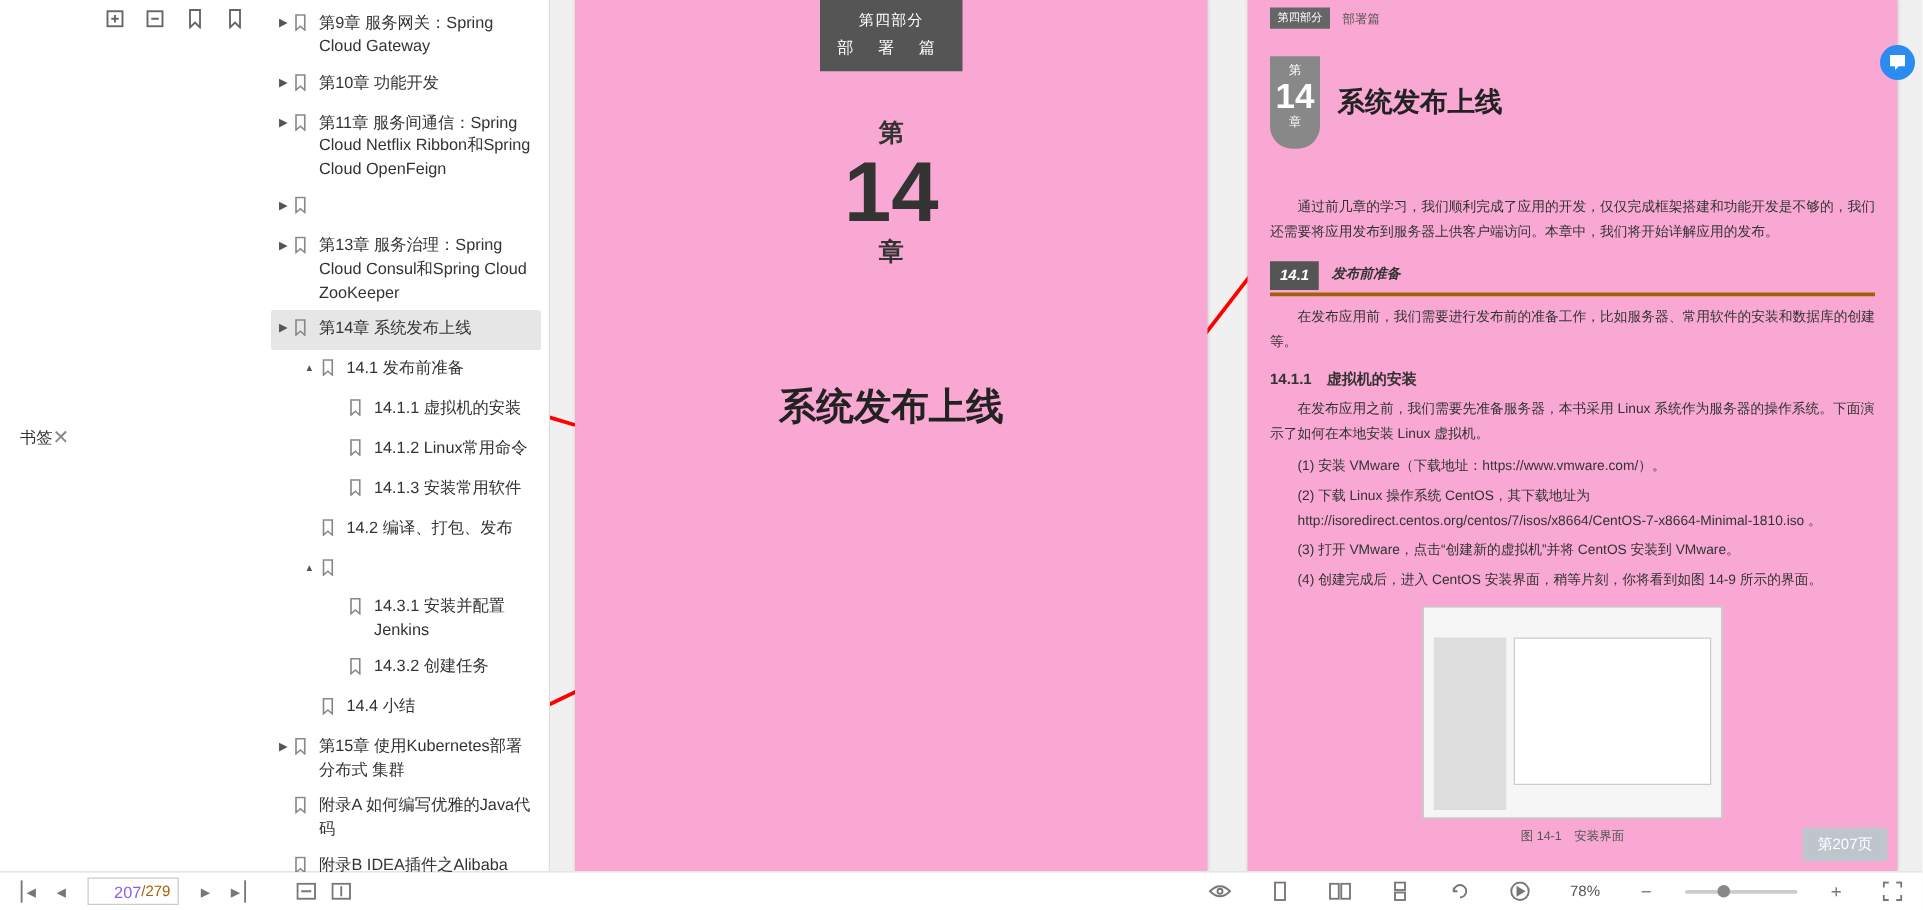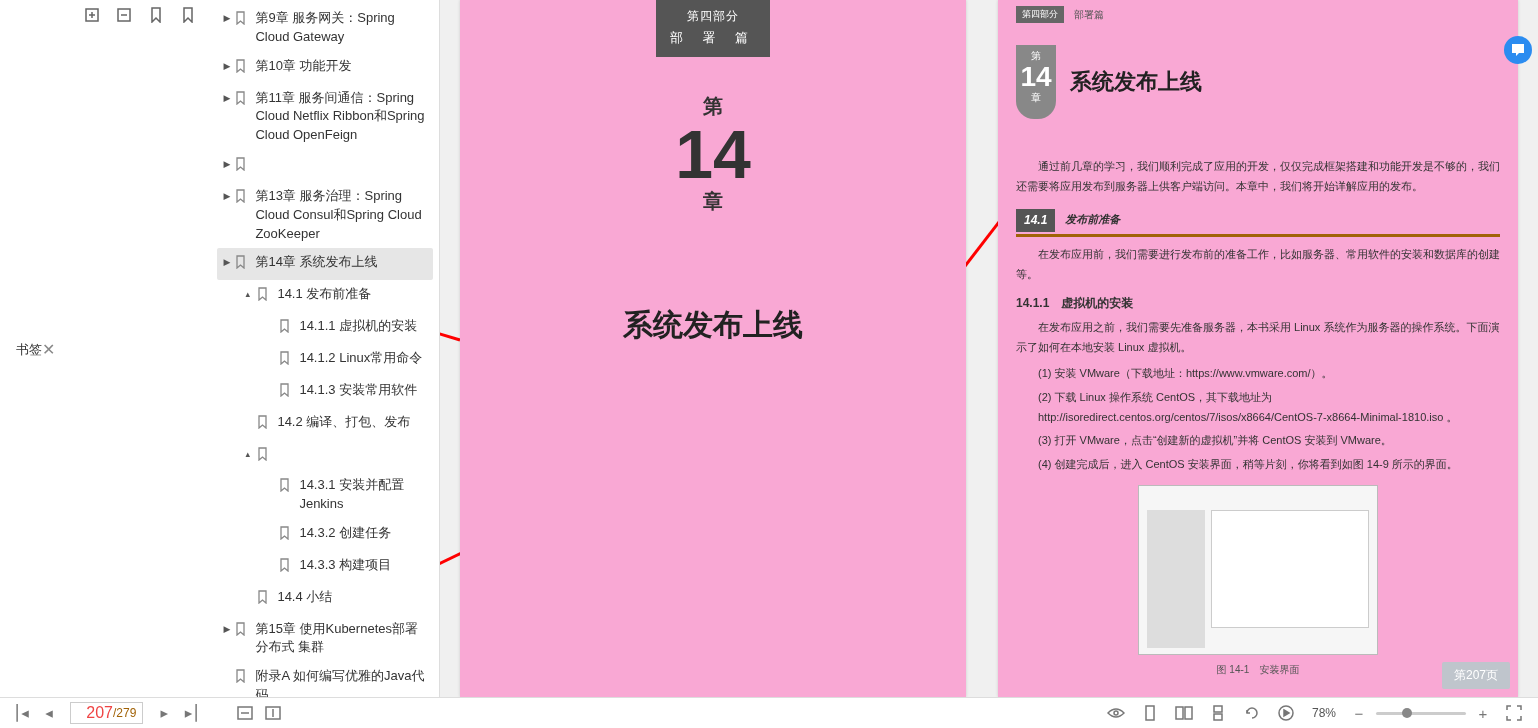--- a/index.html
+++ b/index.html
@@ -50,26 +50,26 @@
 .pr-fig{text-align:center;margin-top:10px;}
 .pr-fig-box{width:240px;height:170px;margin:0 auto;border:1px solid #bbb;background:#f6f6f6;position:relative;}
 .pr-fig-box::before{content:"";position:absolute;left:8px;top:24px;bottom:6px;width:58px;background:#ddd;}
 .pr-fig-box::after{content:"";position:absolute;left:72px;right:8px;top:24px;bottom:26px;border:1px solid #ccc;background:#fff;}
 .pr-fig-cap{font-size:10px;color:#555;margin-top:6px;}
 .page-number-badge{position:absolute;right:8px;bottom:8px;background:#bfc5cc;color:#fff;padding:5px 12px;font-size:12px;border-radius:2px;}
 .bottom-bar{position:absolute;bottom:0;left:0;right:0;height:31px;border-top:1px solid #ddd;background:#fff;display:flex;align-items:center;padding:0 10px;font-size:12px;color:#555;}
 .nav-group{display:flex;align-items:center;gap:6px;}
 .nav-btn{width:22px;height:22px;display:flex;align-items:center;justify-content:center;color:#777;cursor:pointer;font-size:15px;}
 .page-input-wrap{display:flex;align-items:center;border:1px solid #ccc;height:22px;padding:0 6px;margin:0 4px;}
-.page-input{border:none;outline:none;width:36px;text-align:right;font-size:16px;color:#ef4444;}
+.page-input{border:none;outline:none;width:36px;text-align:right;font-size:13px;color:#8b5cf6;}
 .page-total{color:#a16207;}
 .bb-spacer{width:28px;}
 .bb-icon{width:22px;height:22px;display:flex;align-items:center;justify-content:center;margin:0 3px;cursor:pointer;}
 .bb-icon svg{stroke:#777;fill:none;stroke-width:1.5;}
-.right-tools{margin-left:auto;display:flex;align-items:center;gap:6px;}
+.right-tools{margin-left:auto;display:flex;align-items:center;gap:20px;}
 .zoom-text{font-size:12px;color:#555;margin:0 6px;}
 .zoom-slider{width:90px;height:3px;background:#ccc;position:relative;border-radius:2px;}
 .zoom-slider::after{content:"";position:absolute;left:26px;top:-4px;width:10px;height:10px;background:#888;border-radius:50%;}
 .float-btn{position:absolute;top:36px;right:6px;width:28px;height:28px;background:#2b8cf0;border-radius:50%;display:flex;align-items:center;justify-content:center;}
 .float-btn svg{fill:#fff;}
 .arrow-svg{position:absolute;pointer-events:none;}
 </style>
 </head>
 <body>
 
@@ -194,27 +194,20 @@
             </svg></span>
           <span class="bm-text">14.3.1 安装并配置Jenkins</span>
         </div>
         <div class="bm-item indent-2">
           <span class="bm-toggle"></span>
           <span class="bm-icon"><svg width="11" height="14" viewBox="0 0 11 14">
               <path d="M2 1 L9 1 L9 13 L5.5 10 L2 13 Z"></path>
             </svg></span>
           <span class="bm-text">14.3.2 创建任务</span>
         </div>
-        <div class="bm-item indent-2">
-          <span class="bm-toggle"></span>
-          <span class="bm-icon"><svg width="11" height="14" viewBox="0 0 11 14">
-              <path d="M2 1 L9 1 L9 13 L5.5 10 L2 13 Z"></path>
-            </svg></span>
-          <span class="bm-text">14.3.3 构建项目</span>
-        </div>
         <div class="bm-item indent-1">
           <span class="bm-toggle"></span>
           <span class="bm-icon"><svg width="11" height="14" viewBox="0 0 11 14">
               <path d="M2 1 L9 1 L9 13 L5.5 10 L2 13 Z"></path>
             </svg></span>
           <span class="bm-text">14.4 小结</span>
         </div>
         <div class="bm-item indent-0">
           <span class="bm-toggle">▶</span>
           <span class="bm-icon"><svg width="11" height="14" viewBox="0 0 11 14">

